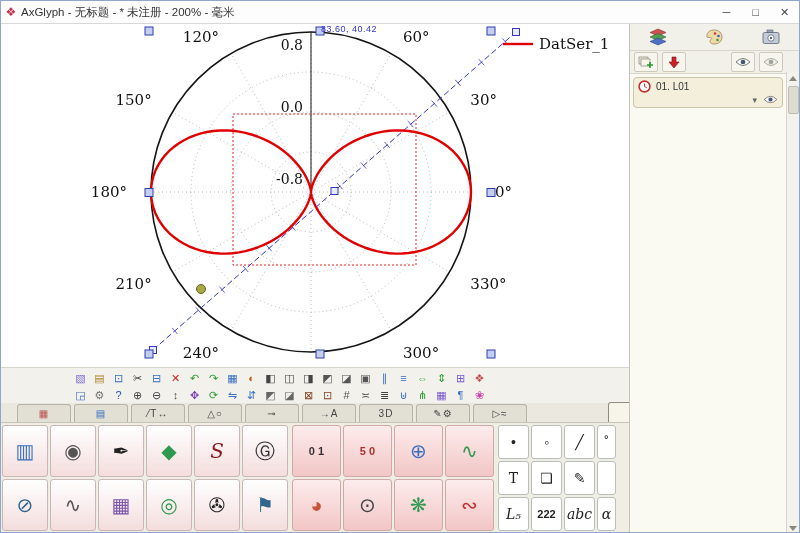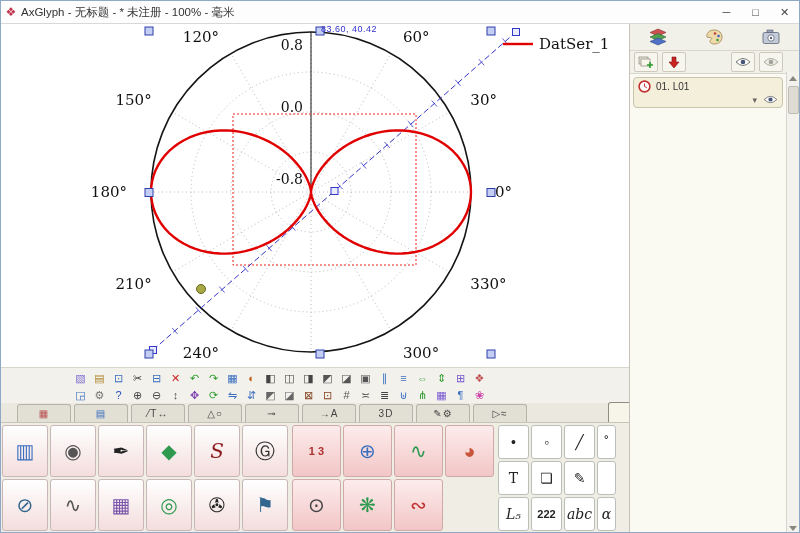--- a/index.html
+++ b/index.html
@@ -58,21 +58,21 @@
   .sb-arrow{position:absolute;left:2px;width:0;height:0;border-left:4px solid transparent;border-right:4px solid transparent}
   .sb-up{top:4px;border-bottom:5px solid #8a887d}
   .sb-down{bottom:4px;border-top:5px solid #8a887d}
   .sb-thumb{position:absolute;left:1px;top:14px;width:9px;height:26px;background:#dedcd2;border:1px solid #c0beb2;border-radius:2px}
 </style>
 </head>
 <body>
 
 <div class="titlebar">
   <span class="app-icon">❖</span>
-  <span class="title">AxGlyph - 无标题 - * 未注册 - 100% - 毫米</span>
+  <span class="title">AxGlyph - 无标题 - * 未注册 - 200% - 毫米</span>
   <div class="winbtns">
     <span class="winbtn">─</span>
     <span class="winbtn">□</span>
     <span class="winbtn">✕</span>
   </div>
 </div>
 
 <div class="main">
   <div class="left">
     <div class="canvas">
@@ -216,21 +216,22 @@
           <div class="pbtn itserif" style="color: rgb(139, 26, 26);">S</div>
           <div class="pbtn" style="color: rgb(51, 51, 51);">Ⓖ</div>
           <div class="pbtn" style="color: rgb(51, 102, 143);">⊘</div>
           <div class="pbtn" style="color: rgb(85, 85, 85);">∿</div>
           <div class="pbtn" style="color: rgb(122, 85, 170);">▦</div>
           <div class="pbtn" style="color: rgb(47, 154, 79);">◎</div>
           <div class="pbtn" style="color: rgb(34, 34, 34);">✇</div>
           <div class="pbtn" style="color: rgb(51, 102, 143);">⚑</div>
         </div>
       <div class="section secB" id="secB">
-          <div class="pbtn small" style="color: rgb(176, 48, 48);">1 3</div>
+          <div class="pbtn small" style="color: rgb(51, 51, 51);">0 1</div>
+          <div class="pbtn small" style="color: rgb(176, 48, 48);">5 0</div>
           <div class="pbtn" style="color: rgb(58, 110, 191);">⊕</div>
           <div class="pbtn" style="color: rgb(47, 154, 79);">∿</div>
           <div class="pbtn" style="color: rgb(200, 85, 58);">◕</div>
           <div class="pbtn" style="color: rgb(68, 68, 68);">⊙</div>
           <div class="pbtn" style="color: rgb(47, 154, 79);">❋</div>
           <div class="pbtn" style="color: rgb(192, 48, 48);">∾</div>
         </div>
       <div class="section secC" id="secC">
           <div class="pbtn" style="color: rgb(34, 34, 34);">•</div>
           <div class="pbtn" style="color: rgb(34, 34, 34);">◦</div>

